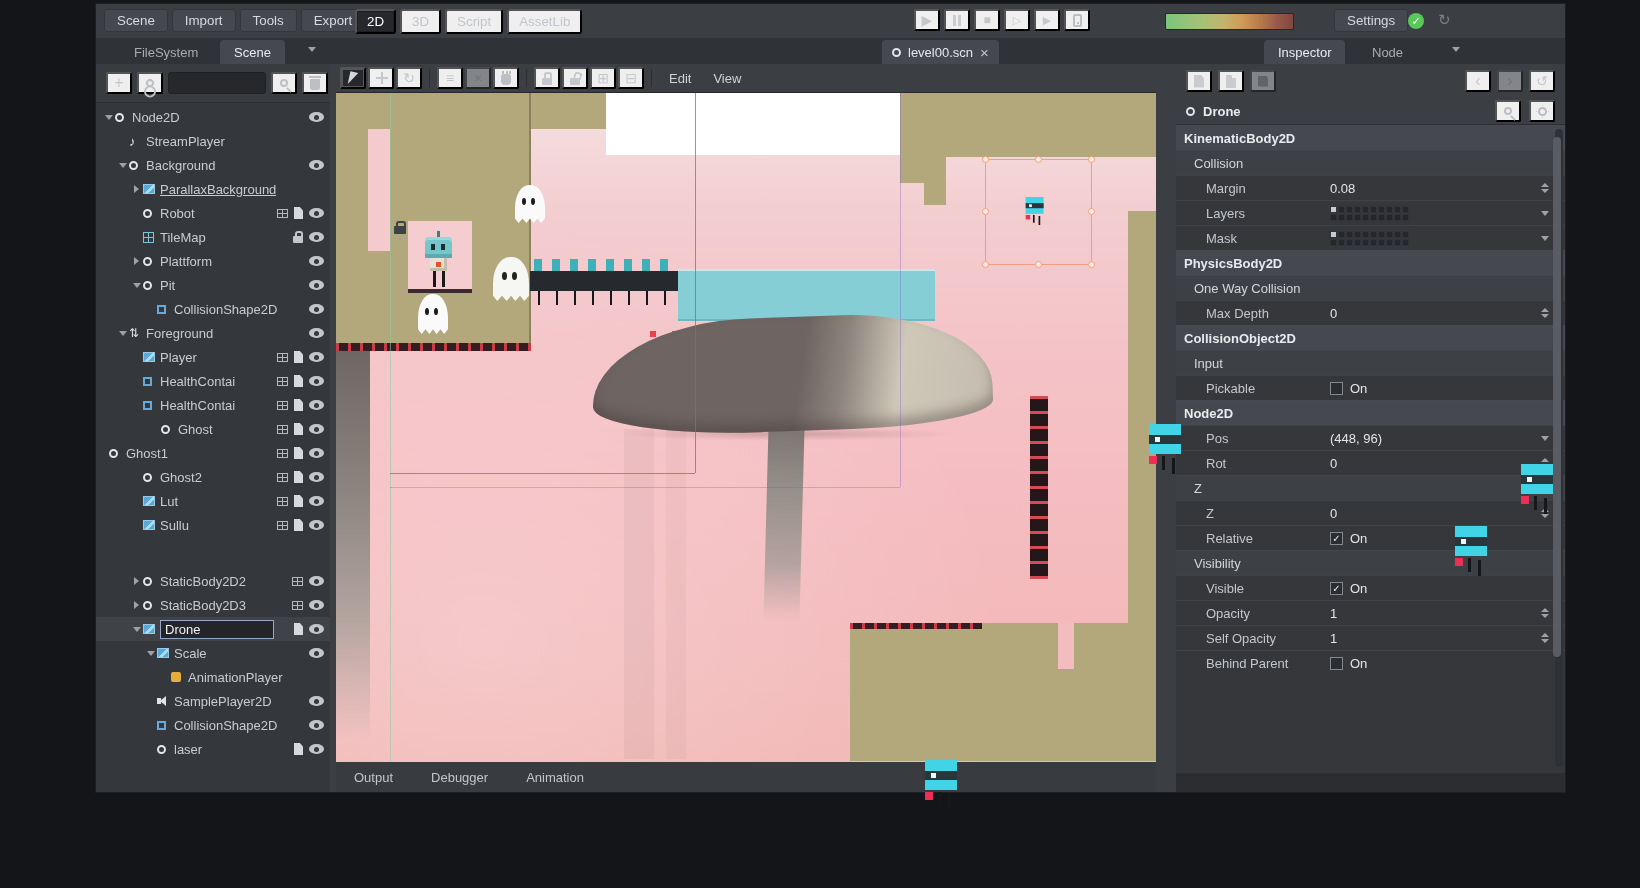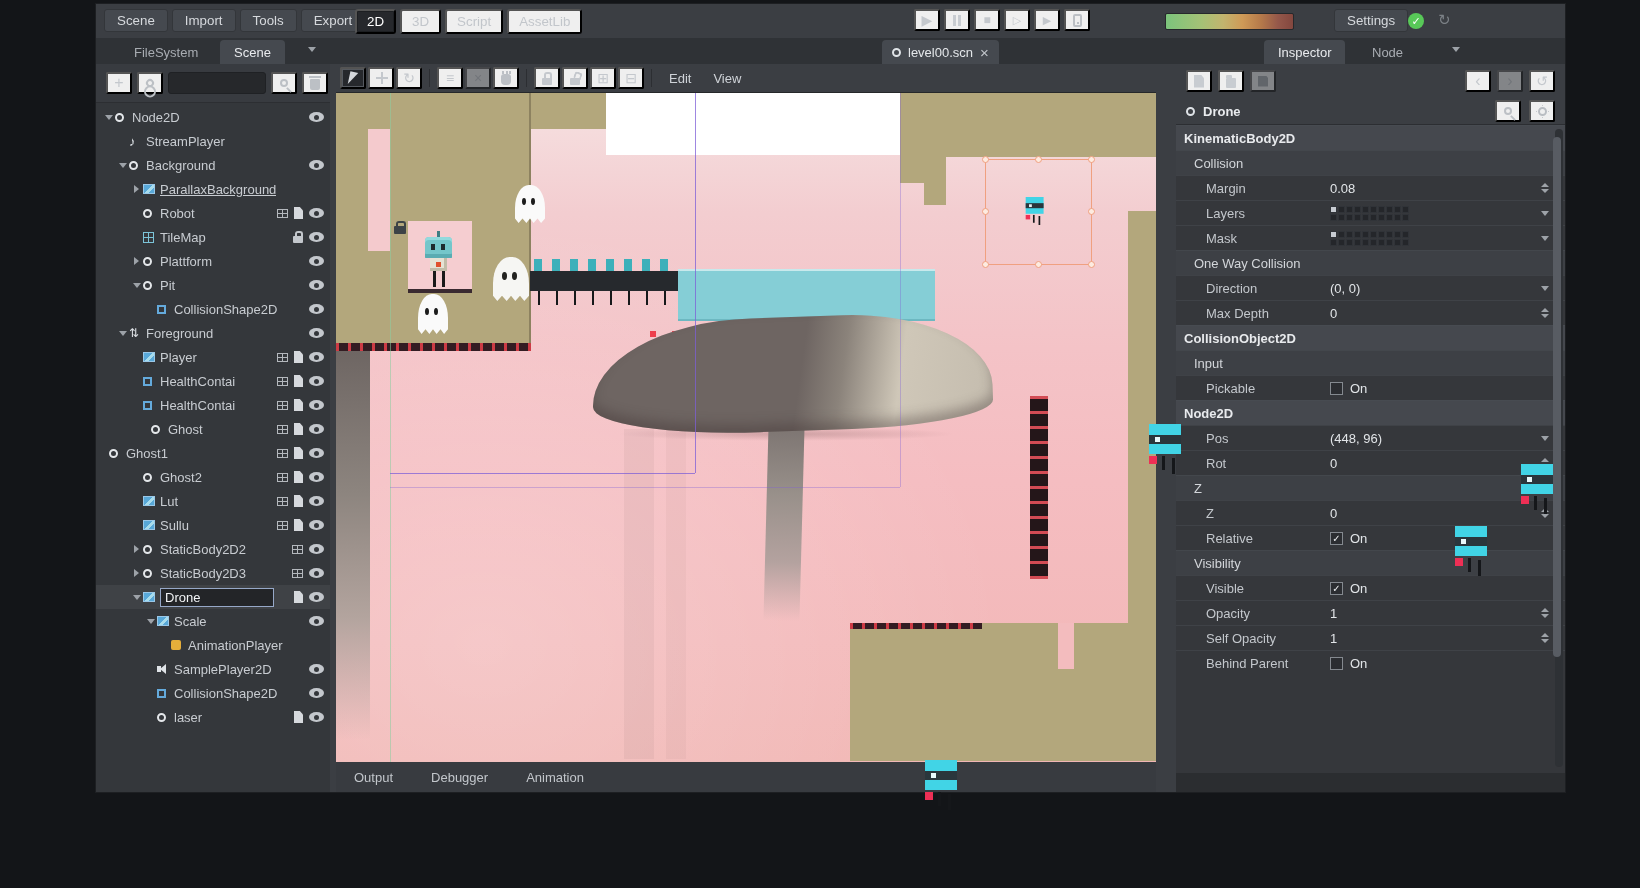--- a/index.html
+++ b/index.html
@@ -409,21 +409,21 @@
               </span>
               <span class="tlabel">HealthContai</span>
               <span class="badges">
                 <i class="bg-groups"></i>
                 <i class="bg-script"></i>
                 <span class="eyebtn">
                   <i class="ic-eye"></i>
                 </span>
               </span>
             </div>
-            <div class="trow" style="padding-left: 42px;">
+            <div class="trow" style="padding-left: 32px; margin-left: 20px;">
               <span class="arr none"></span>
               <span class="nico">
                 <i class="ni ni-circle"></i>
               </span>
               <span class="tlabel">Ghost</span>
               <span class="badges">
                 <i class="bg-groups"></i>
                 <i class="bg-script"></i>
                 <span class="eyebtn">
                   <i class="ic-eye"></i>
@@ -479,21 +479,21 @@
               </span>
               <span class="tlabel">Sullu</span>
               <span class="badges">
                 <i class="bg-groups"></i>
                 <i class="bg-script"></i>
                 <span class="eyebtn">
                   <i class="ic-eye"></i>
                 </span>
               </span>
             </div>
-            <div class="trow" style="padding-left: 34px;">
+            <div class="trow" style="padding-left: 34px; margin-top: 32px;">
               <span class="arr right"></span>
               <span class="nico">
                 <i class="ni ni-circle"></i>
               </span>
               <span class="tlabel">StaticBody2D2</span>
               <span class="badges">
                 <i class="bg-groups"></i>
                 <span class="eyebtn">
                   <i class="ic-eye"></i>
                 </span>
@@ -824,31 +824,25 @@
                   <span class="lc"></span>
                   <span class="lc"></span>
                   <span class="lc"></span>
                   <span class="lc"></span>
                 </span>
               </span>
               <span class="pctrl">
                 <i class="droparrow"></i>
               </span>
             </div>
+            <div class="irow section">
+              <span>PhysicsBody2D</span>
+            </div>
             <div class="irow group">
               <span>One Way Collision</span>
-            </div>
-            <div class="irow prop">
-              <span class="plabel">Direction</span>
-              <span class="pval">
-                <span>(0, 0)</span>
-              </span>
-              <span class="pctrl">
-                <i class="droparrow"></i>
-              </span>
             </div>
             <div class="irow prop">
               <span class="plabel">Max Depth</span>
               <span class="pval">
                 <span>0</span>
               </span>
               <span class="pctrl">
                 <span class="spin">
                   <i class="up"></i>
                   <i class="dn"></i>

